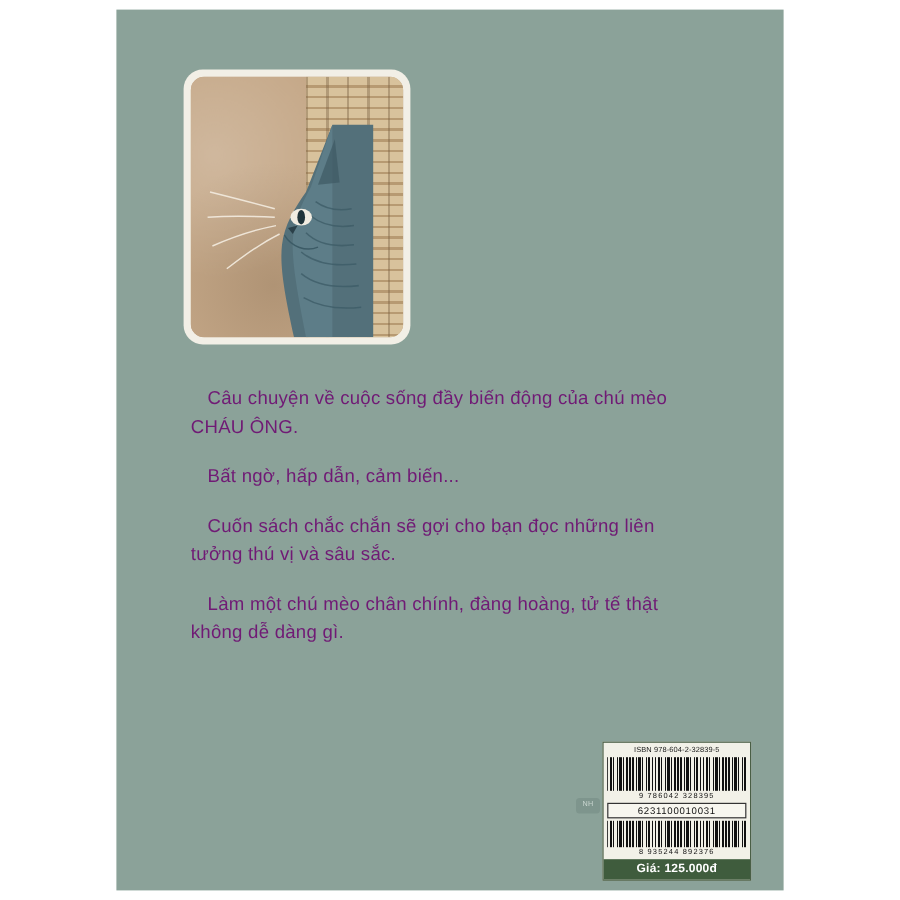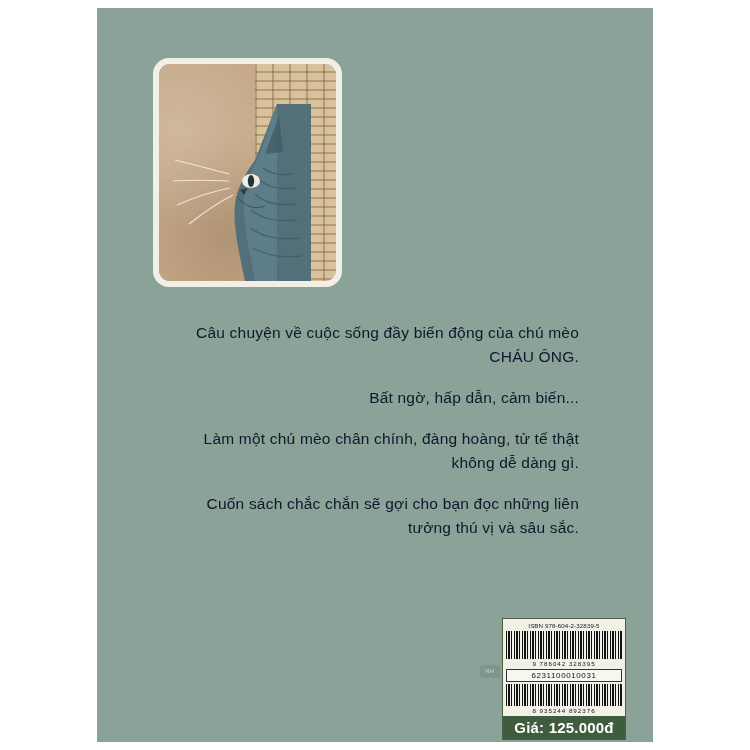--- a/index.html
+++ b/index.html
@@ -91,25 +91,24 @@
     width: 100%;
     height: 100%;
   }
 
   
   #blurb {
     position: absolute;
     left: 62px;
     top: 313px;
     width: 420px;
-    color: #0f172a;
+    color: #701a75;
     font-size: 15.5px;
     line-height: 1.55;
     letter-spacing: 0.2px;
-    text-align: right;
   }
   #blurb p {
     margin: 0 0 17px 0;
     text-indent: 14px;
   }
   #blurb p:last-child { margin-bottom: 0; }
 
   
   #publisher-mark {
     position: absolute;
@@ -174,21 +173,21 @@
     text-align: center;
     letter-spacing: 0.6px;
     color: #111;
     padding: 1px 0;
     margin: 2px 0;
     background: #f7f6ef;
   }
   #price-bar {
     background: #3f5c3d;
     color: #ffffff;
-    font-size: 15px;
+    font-size: 10px;
     font-weight: bold;
     text-align: center;
     padding: 3px 0;
     margin: 2px -3px 0 -3px;
     letter-spacing: 0.2px;
   }
 </style>
 </head>
 <body>
 
@@ -227,22 +226,22 @@
         <path d="M81 126 L89 124 L85 131 Z" fill="#2b4049"></path>
 
         <path d="M78 132 C 84 142, 96 146, 106 142" stroke="#3c5b66" stroke-width="1.2" fill="none"></path>
       </svg>
     </div>
   </div>
 
   <div id="blurb">
     <p>Câu chuyện về cuộc sống đầy biến động của chú mèo CHÁU ÔNG.</p>
     <p>Bất ngờ, hấp dẫn, cảm biến...</p>
+    <p>Cuốn sách chắc chắn sẽ gợi cho bạn đọc những liên tưởng thú vị và sâu sắc.</p>
     <p>Làm một chú mèo chân chính, đàng hoàng, tử tế thật không dễ dàng gì.</p>
-    <p>Cuốn sách chắc chắn sẽ gợi cho bạn đọc những liên tưởng thú vị và sâu sắc.</p>
   </div>
 
   <div id="publisher-mark">NH</div>
 
   <div id="barcode-block">
     <div class="isbn-text">ISBN 978-604-2-32839-5</div>
     <div class="bars"></div>
     <div class="bar-digits">9 786042 328395</div>
     <div class="inner-code">6231100010031</div>
     <div class="bars short"></div>

